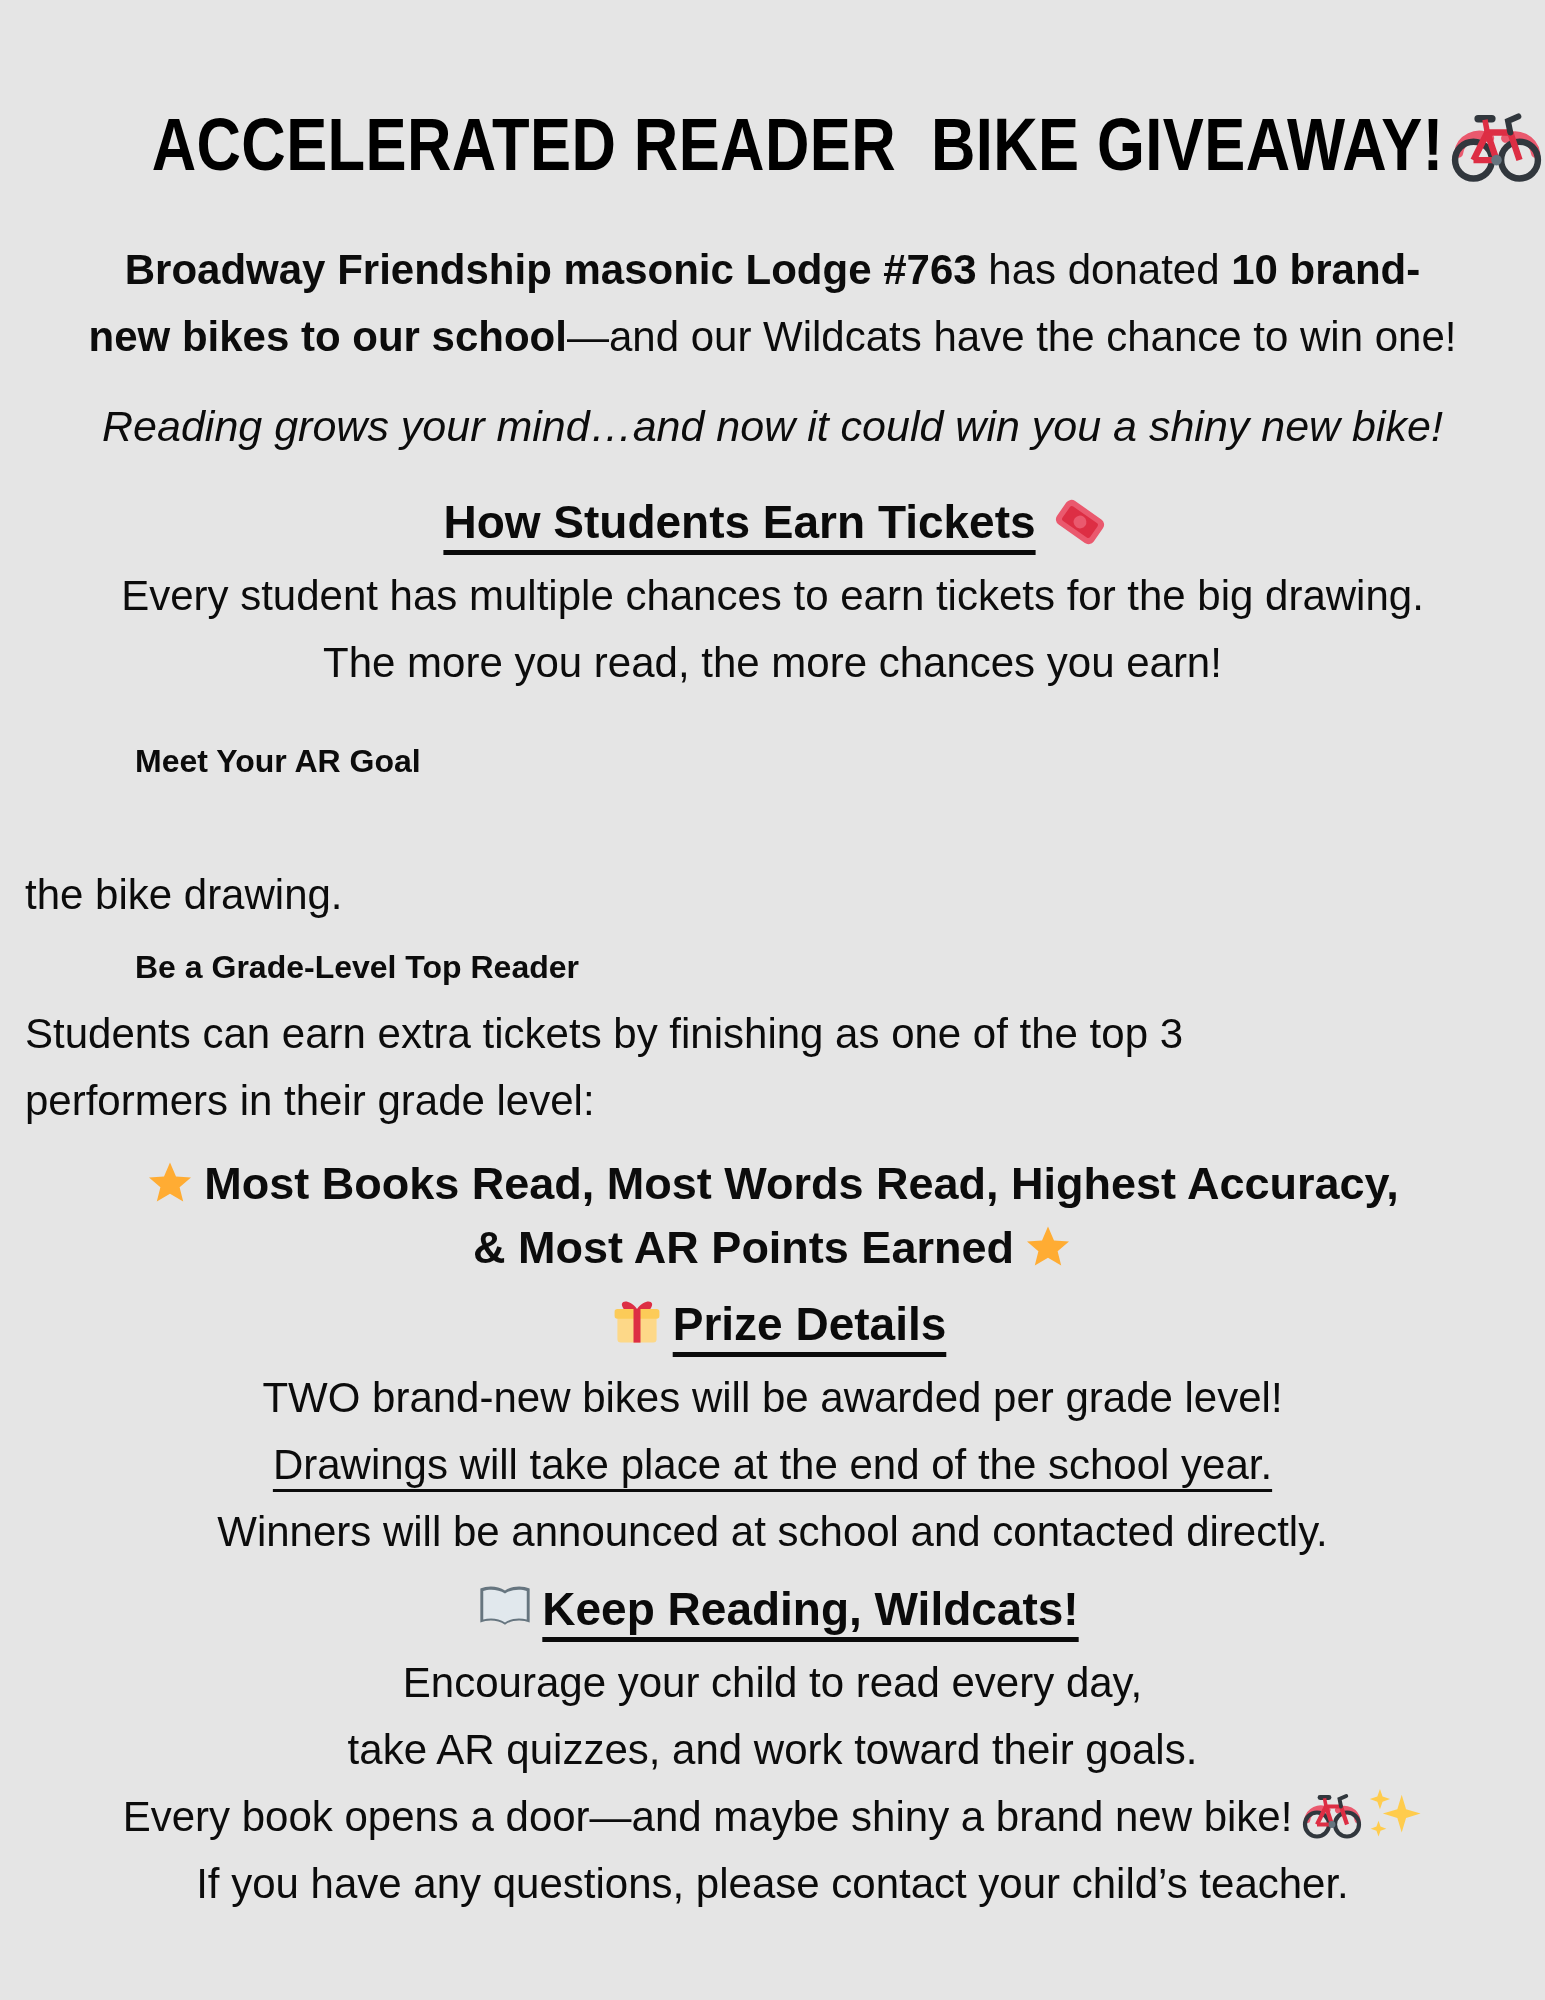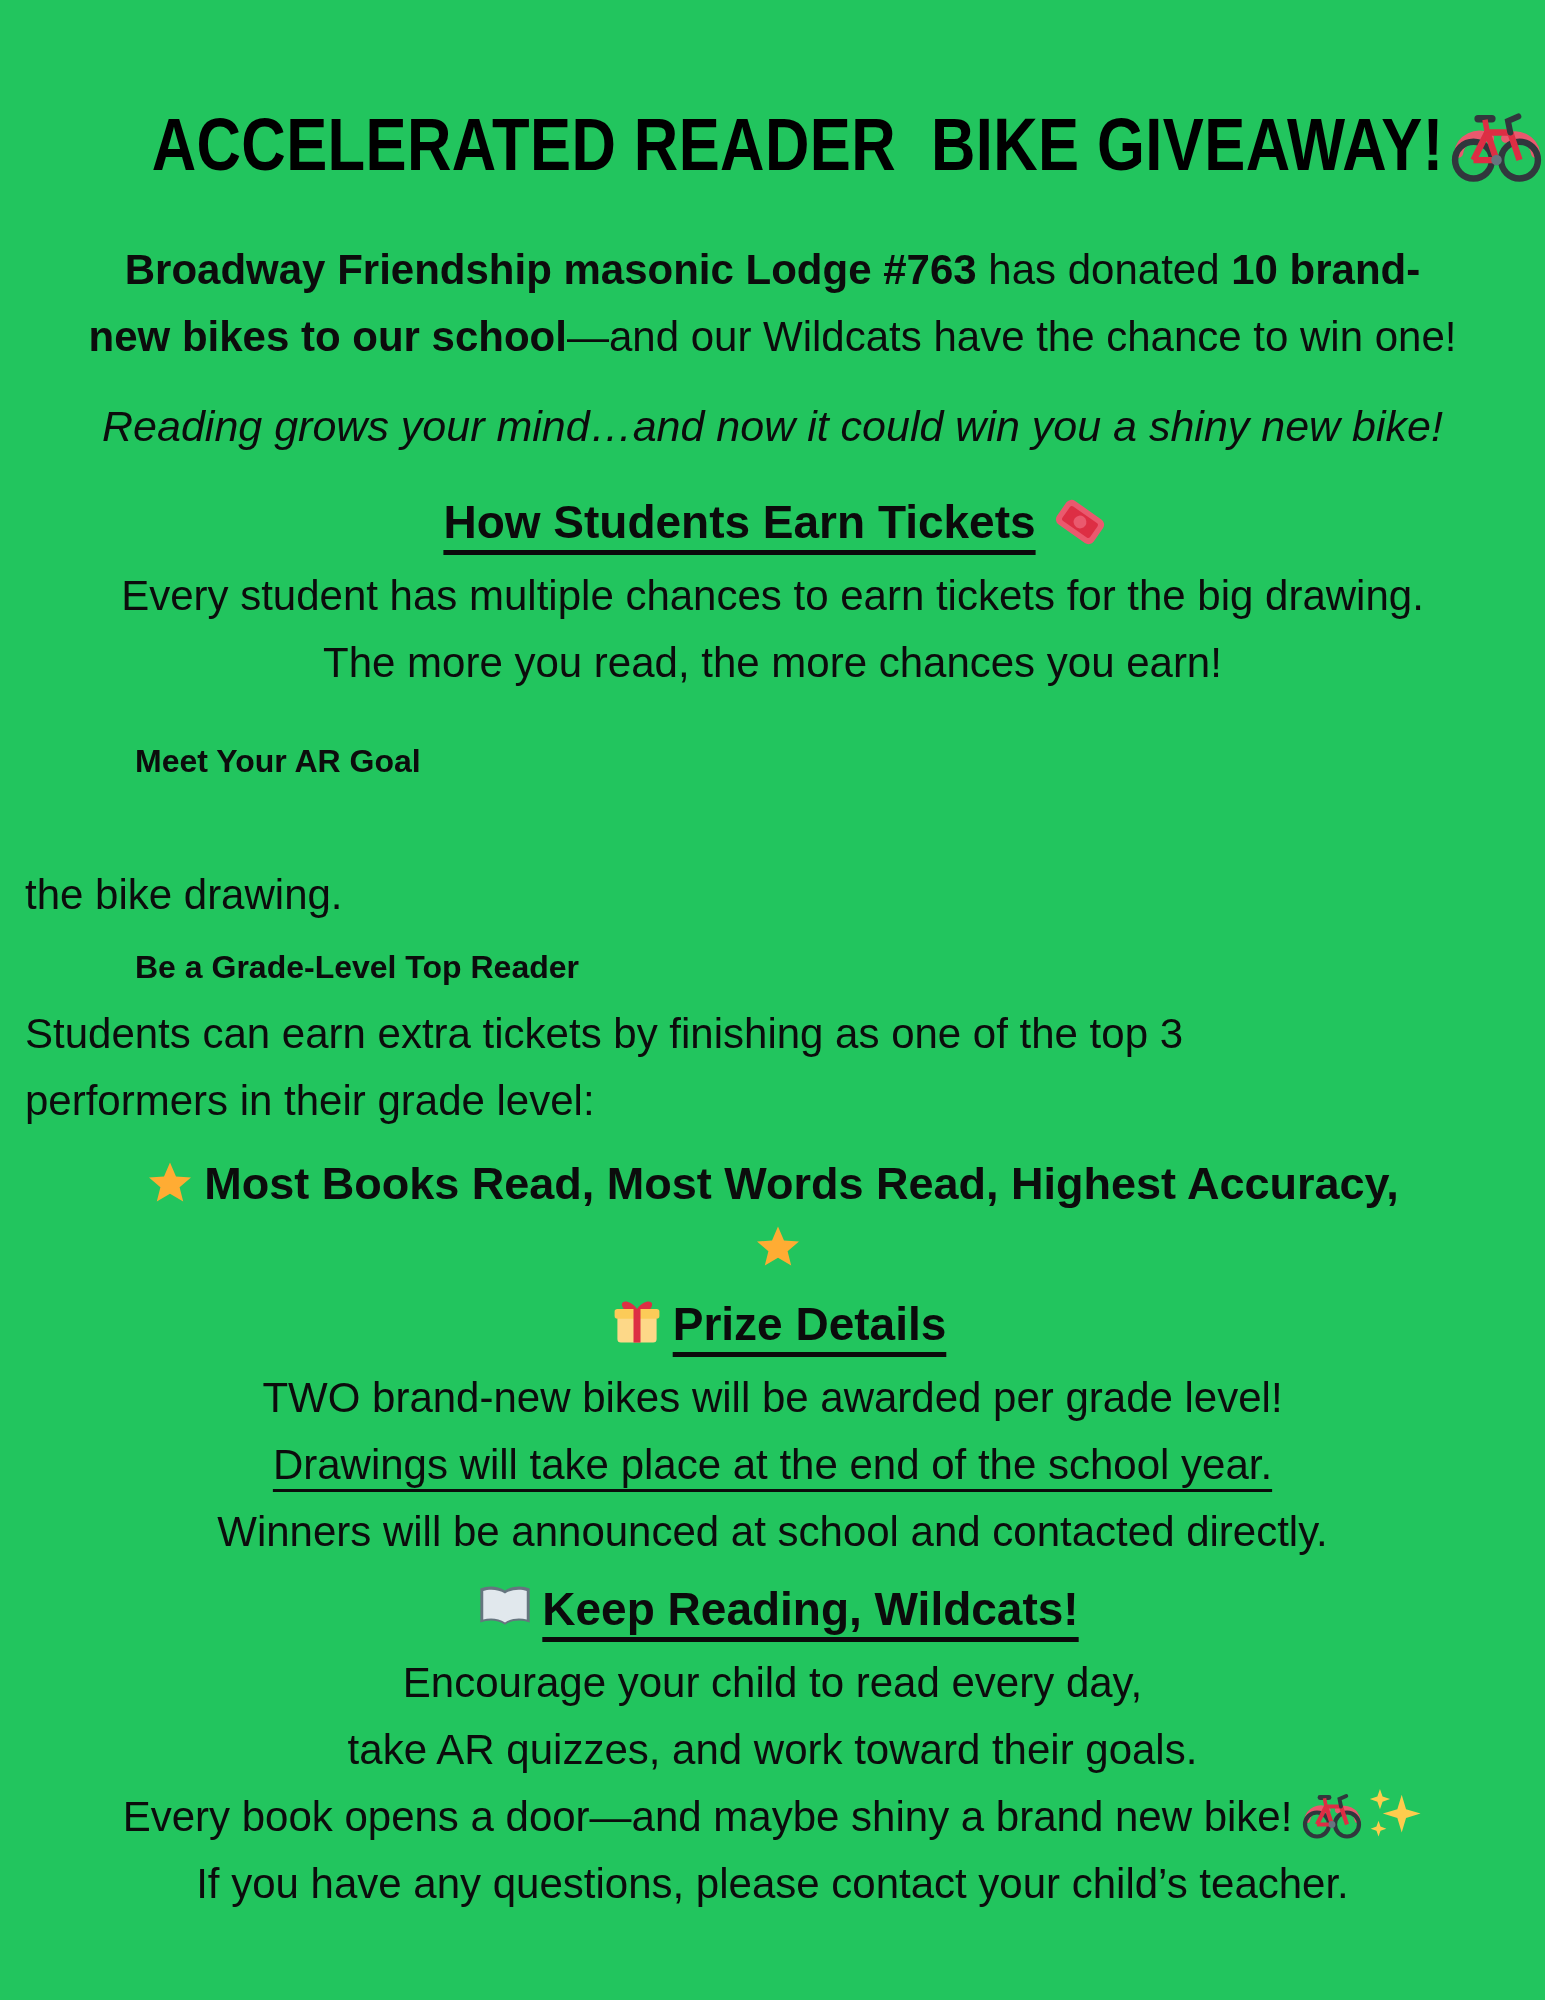--- a/index.html
+++ b/index.html
@@ -1,20 +1,20 @@
 <!DOCTYPE html>
 <html><head>
 <meta charset="utf-8">
 <style>
   * { margin:0; padding:0; box-sizing:border-box; }
   html,body { background:#fbba59; }
   .page {
     position:relative;
     width:1545px; height:2000px;
-    background:#22c55e;
+    background:#e5e5e5;
     color:#0c0c0c;
     font-family:"Liberation Sans", sans-serif;
     padding-top:98px;
     overflow:hidden;
   }
   
   .title { text-align:center; white-space:nowrap; }
   .title-inner {
     display:inline-flex; align-items:center;
     transform:scaleX(0.82); transform-origin:center;
@@ -116,21 +116,21 @@
   <h3 class="sub mt-small">Be a Grade-Level Top Reader</h3>
   <p class="body-size p-left">
     <span class="nowrap-line">Students can earn extra tickets by finishing as one of the top 3</span><br>
     <span class="nowrap-line">performers in their grade level:</span>
   </p>
 
   <p class="highlight">
     <svg class="icon star star-lead" viewBox="0 0 40 40">
       <polygon points="20,3 25,14.5 37.5,15.5 28,23.5 31,35.5 20,29 9,35.5 12,23.5 2.5,15.5 15,14.5" fill="#FFAC33"></polygon>
     </svg><span class="nowrap-line">Most Books Read, Most Words Read, Highest Accuracy,</span><br>
-    <svg class="icon star star-trail" viewBox="0 0 40 40">
+    <span class="nowrap-line">&amp; Most AR Points Earned</span><svg class="icon star star-trail" viewBox="0 0 40 40">
       <polygon points="20,3 25,14.5 37.5,15.5 28,23.5 31,35.5 20,29 9,35.5 12,23.5 2.5,15.5 15,14.5" fill="#FFAC33"></polygon>
     </svg>
   </p>
 
   <h2 class="sec mt-med">
     <svg class="icon gift" viewBox="0 0 40 40">
       <rect x="6" y="15" width="28" height="19" rx="2.5" fill="#FDD888"></rect>
       <rect x="4" y="10" width="32" height="7" rx="2" fill="#FCCB58"></rect>
       <path d="M20 10 C14 2 6 4 10.5 10 Z" fill="#DD2E44"></path>
       <path d="M20 10 C26 2 34 4 29.5 10 Z" fill="#DD2E44"></path>

